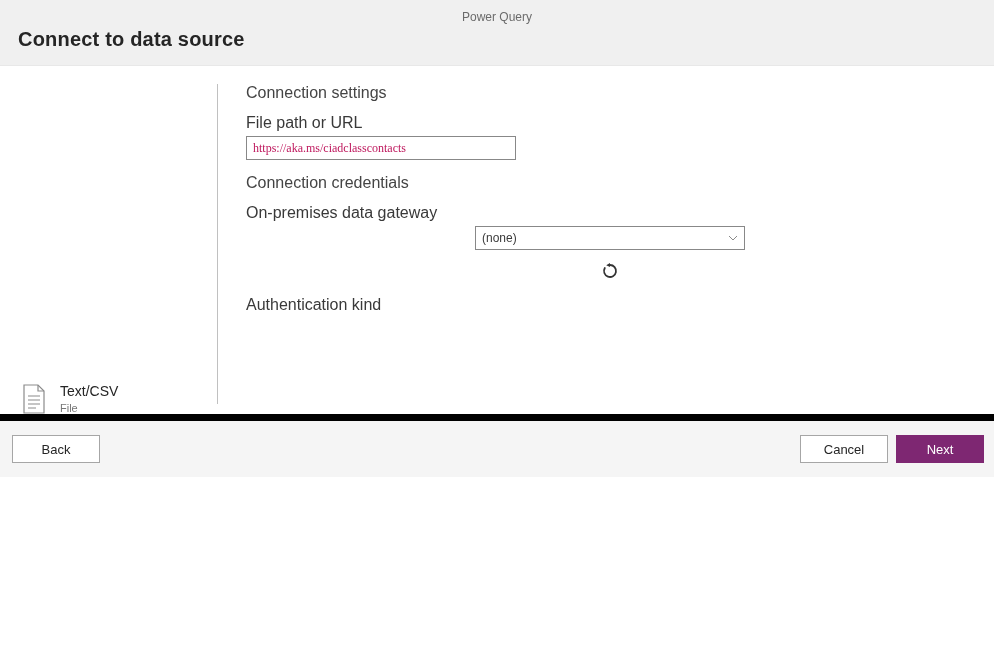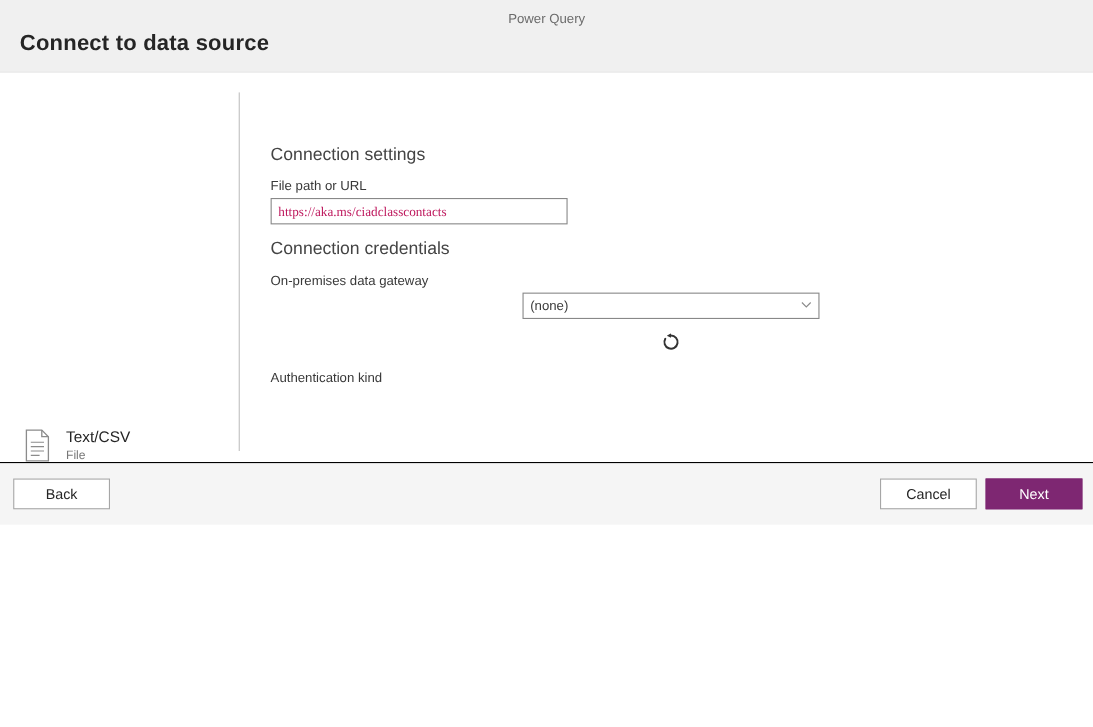--- a/index.html
+++ b/index.html
@@ -57,30 +57,29 @@
   .divider {
     width: 1px;
     background: #c0c0c0;
     margin-right: 28px;
     align-self: stretch;
     margin-bottom: 10px;
   }
   .right-col {
     flex: 1;
     padding-right: 20px;
-    margin-top: 48px;
   }
   .section-title {
     font-size: 16px;
     font-weight: 400;
     color: #444444;
     margin-bottom: 12px;
   }
   .field-label {
-    font-size: 12px;
+    font-size: 16px;
     color: #393939;
     margin-bottom: 4px;
   }
   .text-input {
     width: 270px;
     height: 24px;
     border: 1px solid #888888;
     padding: 0 6px;
     font-size: 12px;
     color: #be185d;
@@ -118,21 +117,21 @@
     cursor: pointer;
   }
   .refresh-btn svg { display: block; }
 
   .footer {
     background: #f5f5f5;
     padding: 14px 10px 14px 12px;
     display: flex;
     justify-content: space-between;
     align-items: center;
-    border-top: 1px solid #000000;
+    border-top: 7px solid #000000;
   }
   .footer-right { display: flex; gap: 8px; }
   button.btn {
     min-width: 88px;
     height: 28px;
     font-family: inherit;
     font-size: 13px;
     border: 1px solid #a6a6a6;
     background: #ffffff;
     color: #252525;

